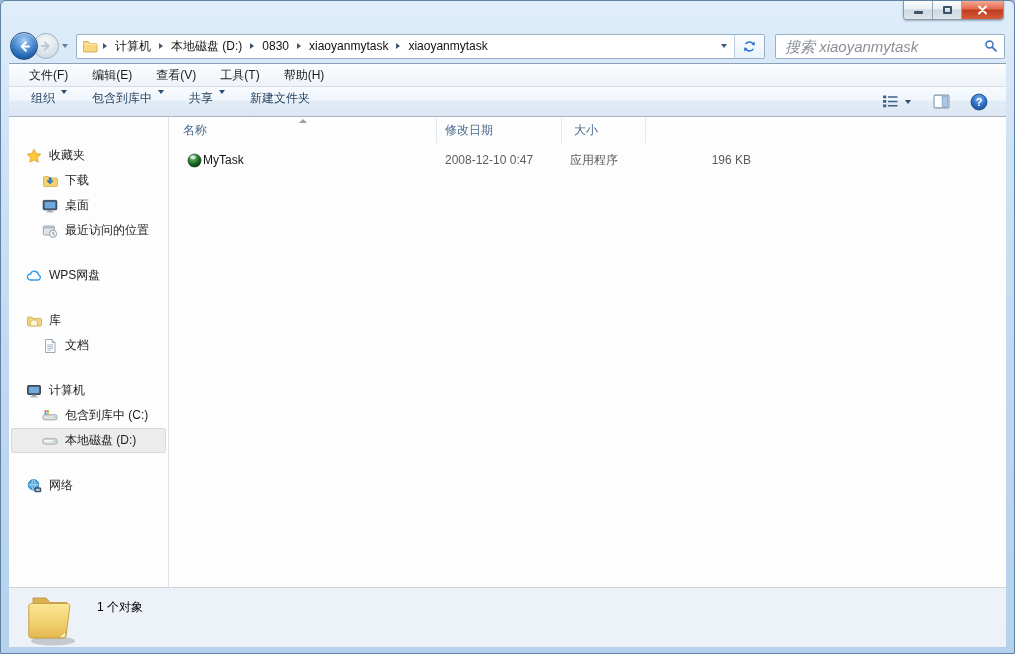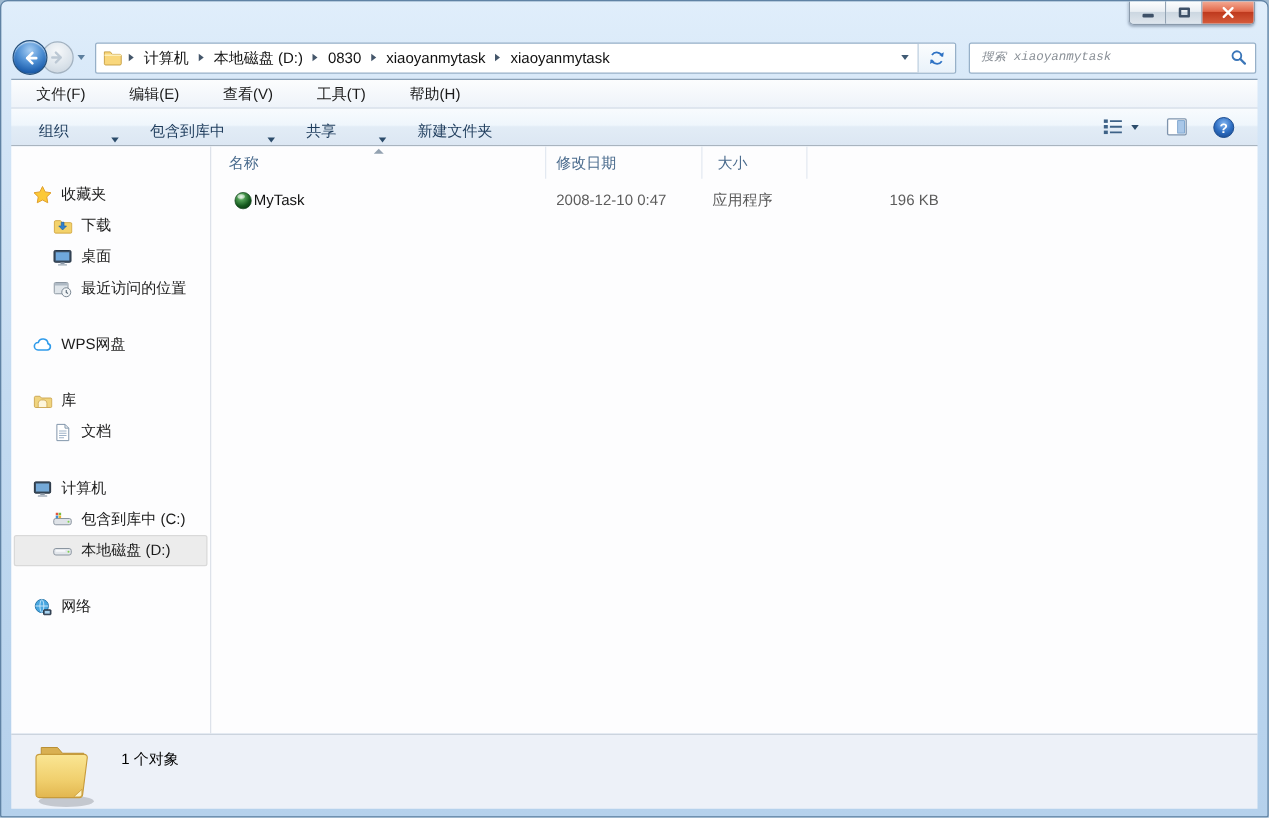--- a/index.html
+++ b/index.html
@@ -48,38 +48,38 @@
     border-left:4px solid #44566a; margin:0 2px; flex:none; }
   .addr-spacer { flex:1; }
   .addr-dd { width:20px; height:100%; display:flex; align-items:center; justify-content:center; }
   .addr-dd .caret { border-top-color:#3f5a74; }
   .refresh-btn { width:30px; height:100%; border-left:1px solid #bccee0;
     background:linear-gradient(180deg,#fbfdfe,#e9f2fa); display:flex; align-items:center; justify-content:center; flex:none; }
 
   .search-box { width:230px; height:25px; margin-left:10px; flex:none; background:#fff;
     border:1px solid #97b0c8; border-radius:2px; display:flex; align-items:center; }
   .search-box input { flex:1; min-width:0; border:none; outline:none; background:transparent;
-    padding:0 2px 0 9px; font-family:Liberation Mono, monospace; font-size:10px; font-style:italic; color:#0c4a6e; }
+    padding:0 2px 0 9px; font-family:Liberation Sans, sans-serif; font-size:15px; font-style:italic; color:#0c4a6e; }
   .search-box input::placeholder { color:#8a9097; font-style:italic; opacity:1; }
   .search-mag { width:26px; display:flex; align-items:center; justify-content:center; flex:none; }
 
   
   .menubar { position:absolute; top:62px; left:8px; right:8px; height:24px;
     background:linear-gradient(180deg,#fcfdfe 0%,#eef3f9 100%);
     border-top:1px solid #8ba1b6; border-bottom:1px solid #d9dee5;
-    display:flex; align-items:center; padding-left:8px;gap:11px; }
+    display:flex; align-items:center; padding-left:8px; }
   .menu-item { padding:0 12px; height:100%; display:flex; align-items:center; color:#1a1a1a; cursor:default; }
 
   
   .toolbar { position:absolute; top:86px; left:8px; right:8px; height:30px;
     background:linear-gradient(180deg,#f8fbfe 0%,#eff6fc 45%,#e2ecf6 50%,#dce7f3 100%);
     border-bottom:1px solid #a9b4bf;
     display:flex; align-items:center; padding:0 12px; color:#1e3c5c; }
-  .tb-btn { display:flex; align-items:flex-end; height:24px; padding:0 10px; margin-right:5px;
-    border-radius:3px; white-space:nowrap; cursor:default;gap:28px; }
+  .tb-btn { display:flex; align-items:flex-start; height:24px; padding:0 10px; margin-right:5px;
+    border-radius:3px; white-space:nowrap; cursor:default; }
   .tb-caret { margin-left:6px; border-top-color:#2c4c6b; }
   .tb-right { margin-left:auto; display:flex; align-items:center; }
   .tb-iconbtn { display:flex; align-items:center; justify-content:center; height:24px; padding:0 6px; border-radius:3px; }
 
   
   .content { position:absolute; top:116px; left:8px; right:8px; bottom:66px;
     background:#fdfdfe; display:flex; overflow:hidden; }
 
   .sidebar { width:160px; flex:none; padding-top:26px; border-right:1px solid #dde2ea; }
   .side-row { height:25px; display:flex; align-items:center; gap:7px; padding-left:17px; color:#1c1c1c; white-space:nowrap; cursor:default; }

